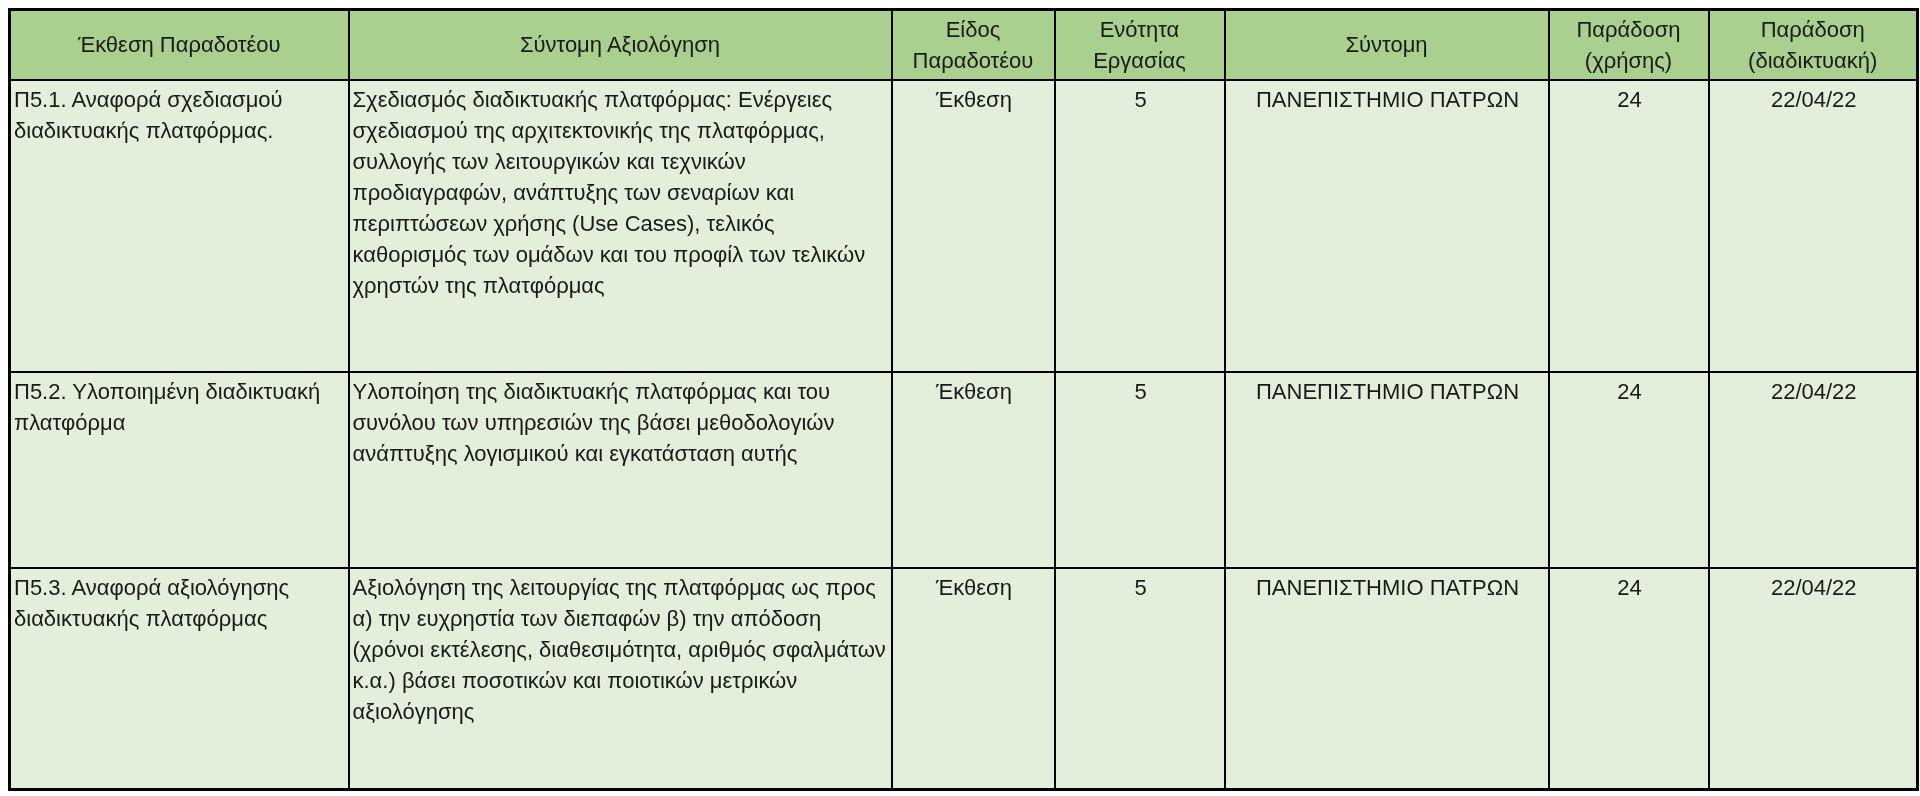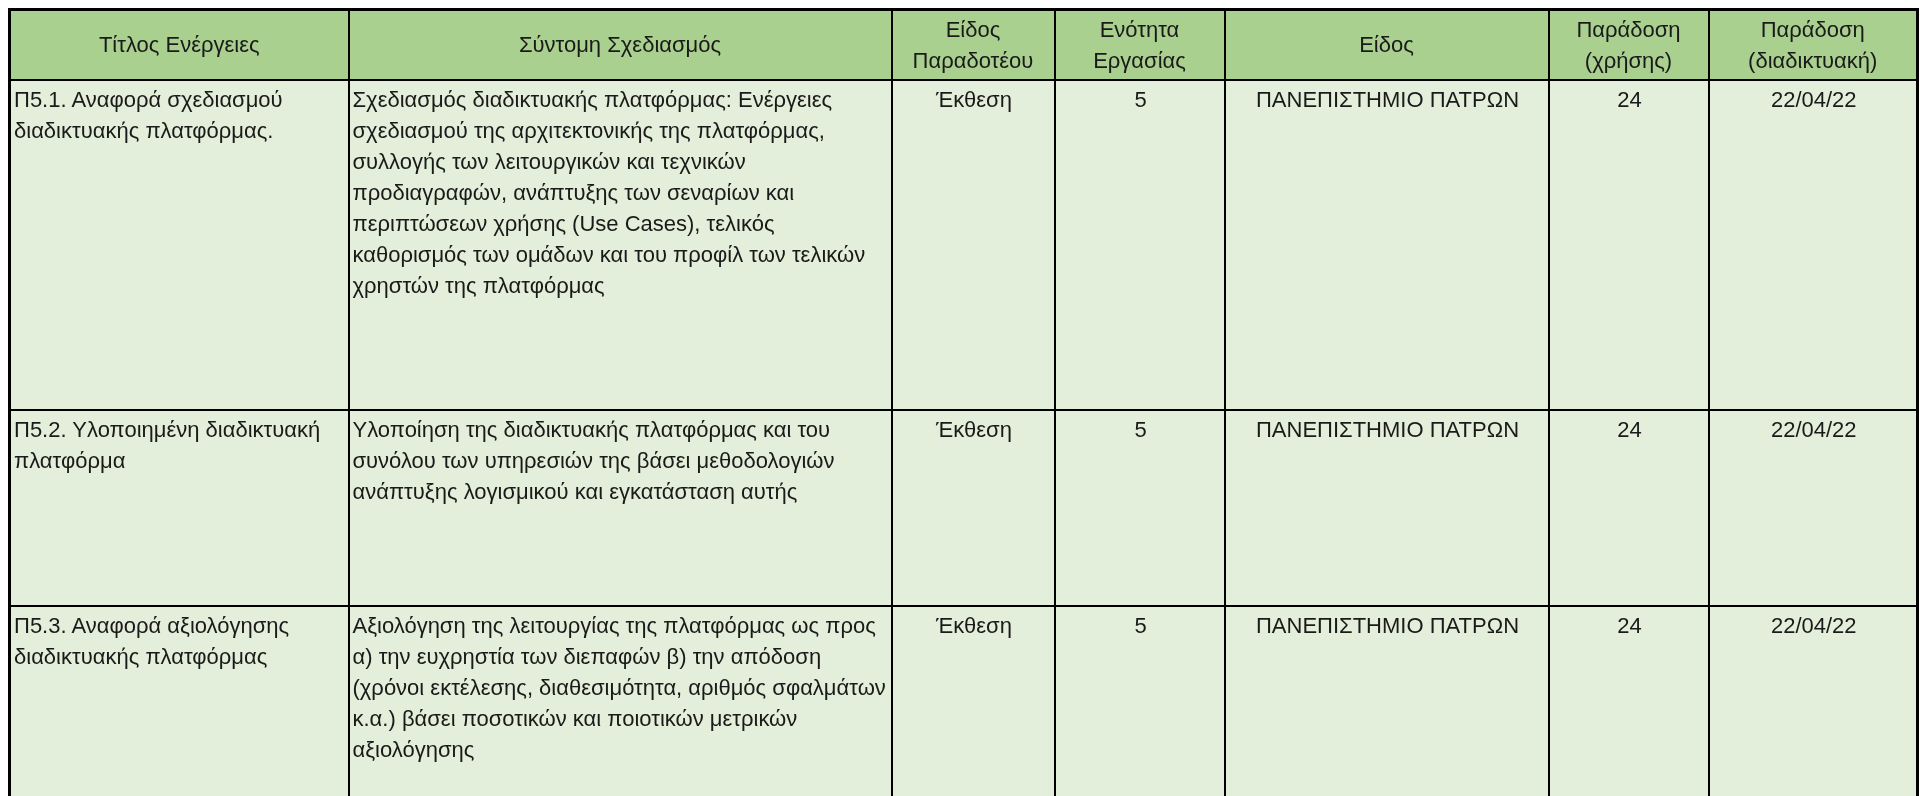--- a/index.html
+++ b/index.html
@@ -47,21 +47,21 @@
     text-align: center;
     vertical-align: middle;
     padding: 2px 6px;
   }
   
   tbody td {
     vertical-align: top;
     padding: 3px 4px 2px 4px;
     background: #e3efda;
   }
-  tr.row-1 { height: 330px; }
+  tr.row-1 { height: 292px; }
   tr.row-2 { height: 196px; }
   tr.row-3 { height: 222px; }
   td.cell-left   { text-align: left; padding-left: 3px; padding-right: 2px; }
   td.cell-center { text-align: center; padding-left: 6px; }
 </style>
 </head>
 <body>
 
 <div class="page">
   <table class="deliverables">
@@ -69,25 +69,25 @@
       <col class="c1">
         <col class="c2">
         <col class="c3">
         <col class="c4">
         <col class="c5">
         <col class="c6">
         <col class="c7">
     </colgroup>
     <thead>
       <tr class="header-row">
-        <th>Τίτλος Ενέργειες</th>
-        <th>Σύντομη Σχεδιασμός</th>
+        <th>Έκθεση Παραδοτέου</th>
+        <th>Σύντομη Αξιολόγηση</th>
         <th>Είδος Παραδοτέου</th>
         <th>Ενότητα Εργασίας</th>
-        <th>Είδος</th>
+        <th>Σύντομη</th>
         <th>Παράδοση (χρήσης)</th>
         <th>Παράδοση (διαδικτυακή)</th>
       </tr>
     </thead>
     <tbody>
       <tr class="row-1">
         <td class="cell-left">Π5.1. Αναφορά σχεδιασμού διαδικτυακής πλατφόρμας.</td>
         <td class="cell-left">Σχεδιασμός διαδικτυακής πλατφόρμας: Ενέργειες σχεδιασμού της αρχιτεκτονικής της πλατφόρμας, συλλογής των λειτουργικών και τεχνικών προδιαγραφών, ανάπτυξης των σεναρίων και περιπτώσεων χρήσης (Use Cases), τελικός καθορισμός των ομάδων και του προφίλ των τελικών χρηστών της πλατφόρμας</td>
         <td class="cell-center">Έκθεση</td>
         <td class="cell-center">5</td>

